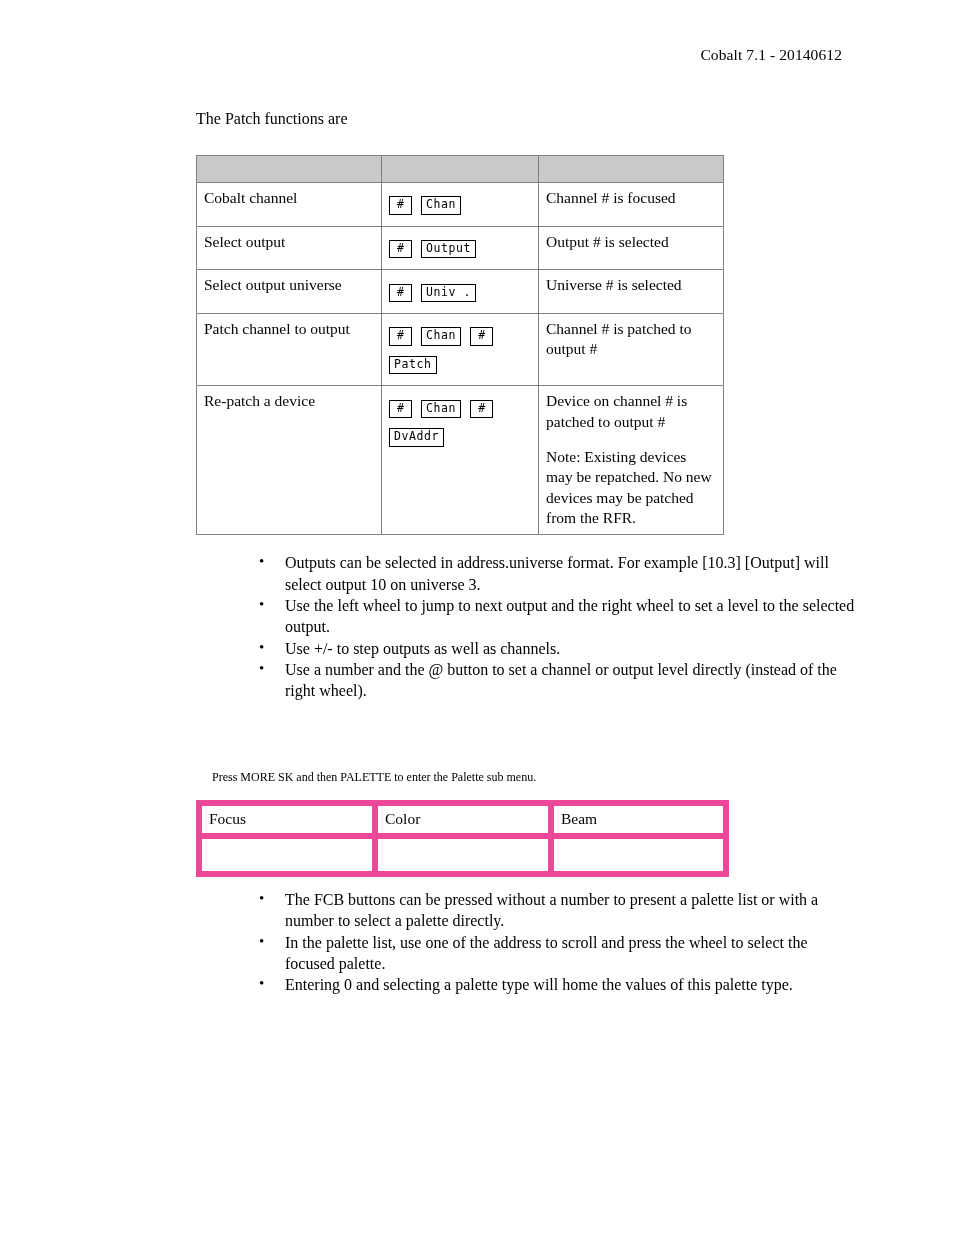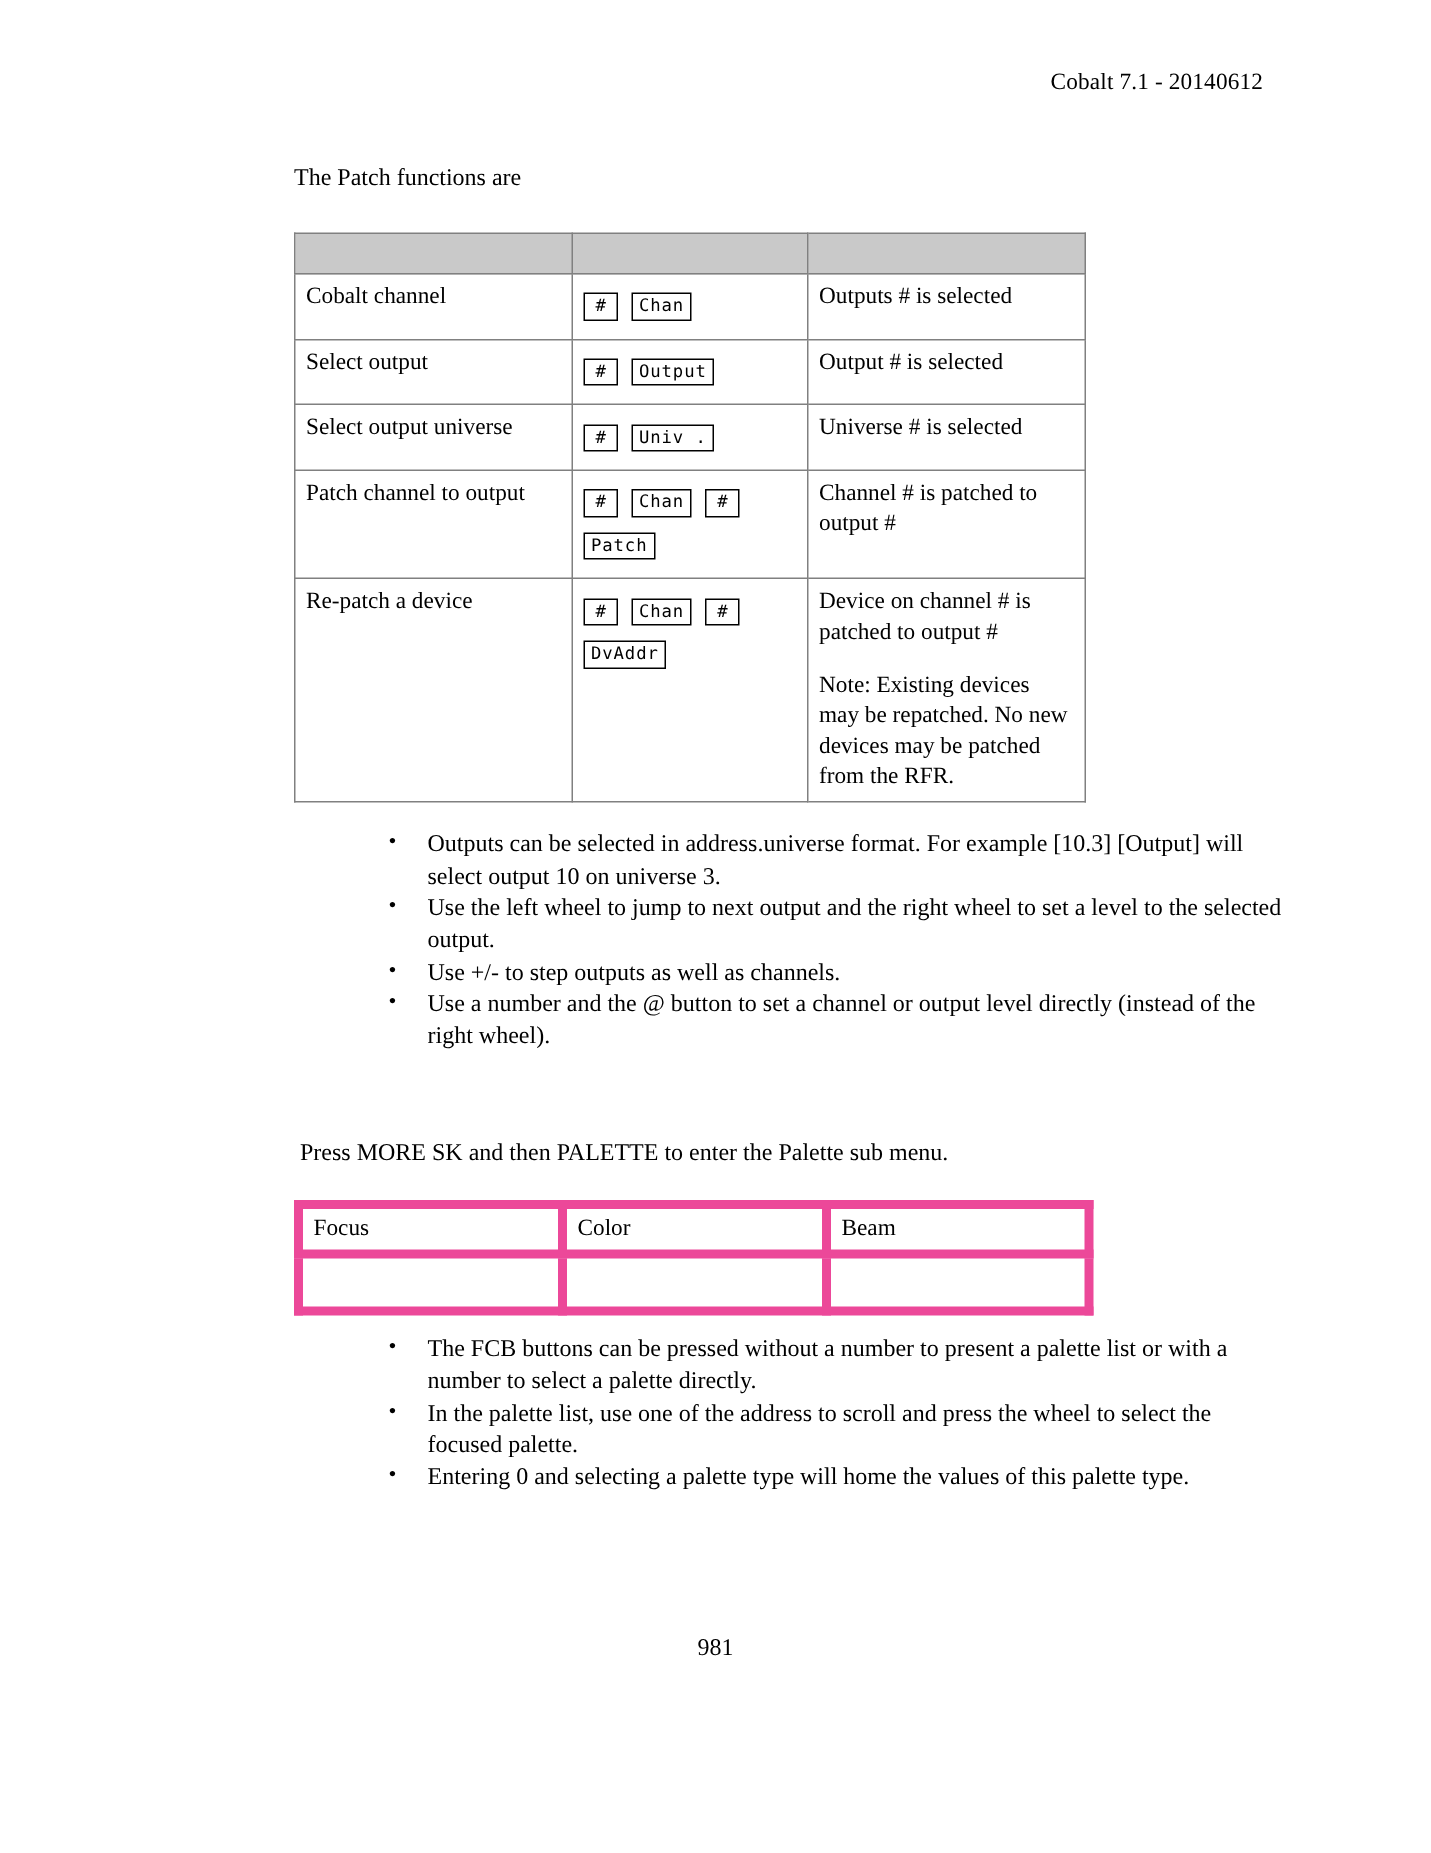--- a/index.html
+++ b/index.html
@@ -125,23 +125,23 @@
   ul.notes li::before {
     content: "\2022";
     position: absolute;
     left: 0;
     top: -1px;
     font-size: 15px;
   }
 
   
   .palette-line {
-    font-size: 16px;
+    font-size: 12px;
     line-height: 1.32;
-    margin: 0;
+    margin: 12px;
     padding-left: 4px;
   }
 
   .fcb-table {
     border-collapse: collapse;
     width: 527px;
     table-layout: fixed;
     margin: 0;
   }
   .fcb-table td {
@@ -208,21 +208,21 @@
         </tr>
 
         <tr>
           <td>Cobalt channel</td>
           <td class="keys">
             <span class="keyseq">
               <span class="keycap hash">#</span><span class="keycap">Chan</span>
             </span>
           </td>
           <td class="desc">
-            <p>Outputs # is selected</p>
+            <p>Channel # is focused</p>
           </td>
         </tr>
 
         <tr>
           <td>Select output</td>
           <td class="keys">
             <span class="keyseq">
               <span class="keycap hash">#</span><span class="keycap">Output</span>
             </span>
           </td>
@@ -313,15 +313,14 @@
   </div>
 
   <div class="block-fcb-notes">
     <ul class="notes">
       <li>The FCB buttons can be pressed without a number to present a palette list or with a number to select a palette directly.</li>
       <li>In the palette list, use one of the address to scroll and press the wheel to select the focused palette.</li>
       <li>Entering 0 and selecting a palette type will home the values of this palette type.</li>
     </ul>
   </div>
 
-  <div class="page-number">981</div>
 
 </div>
 
 </body></html>

